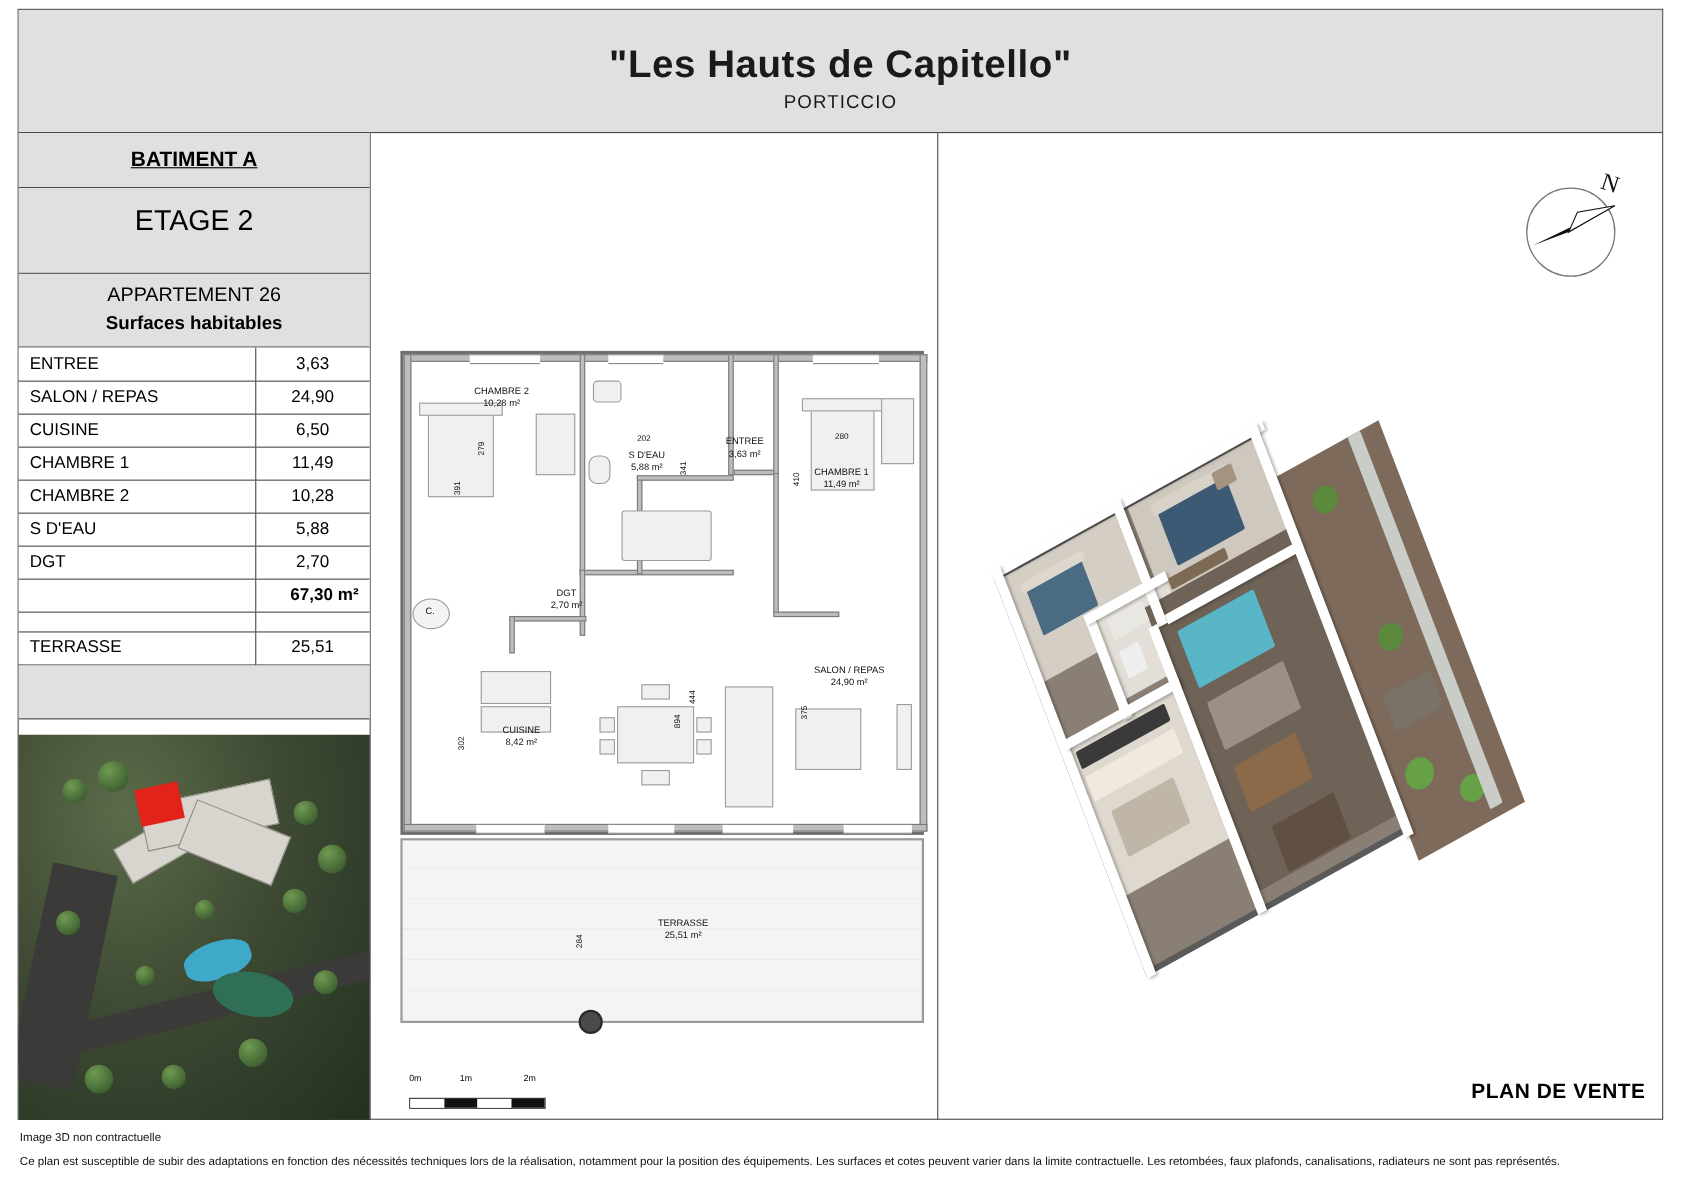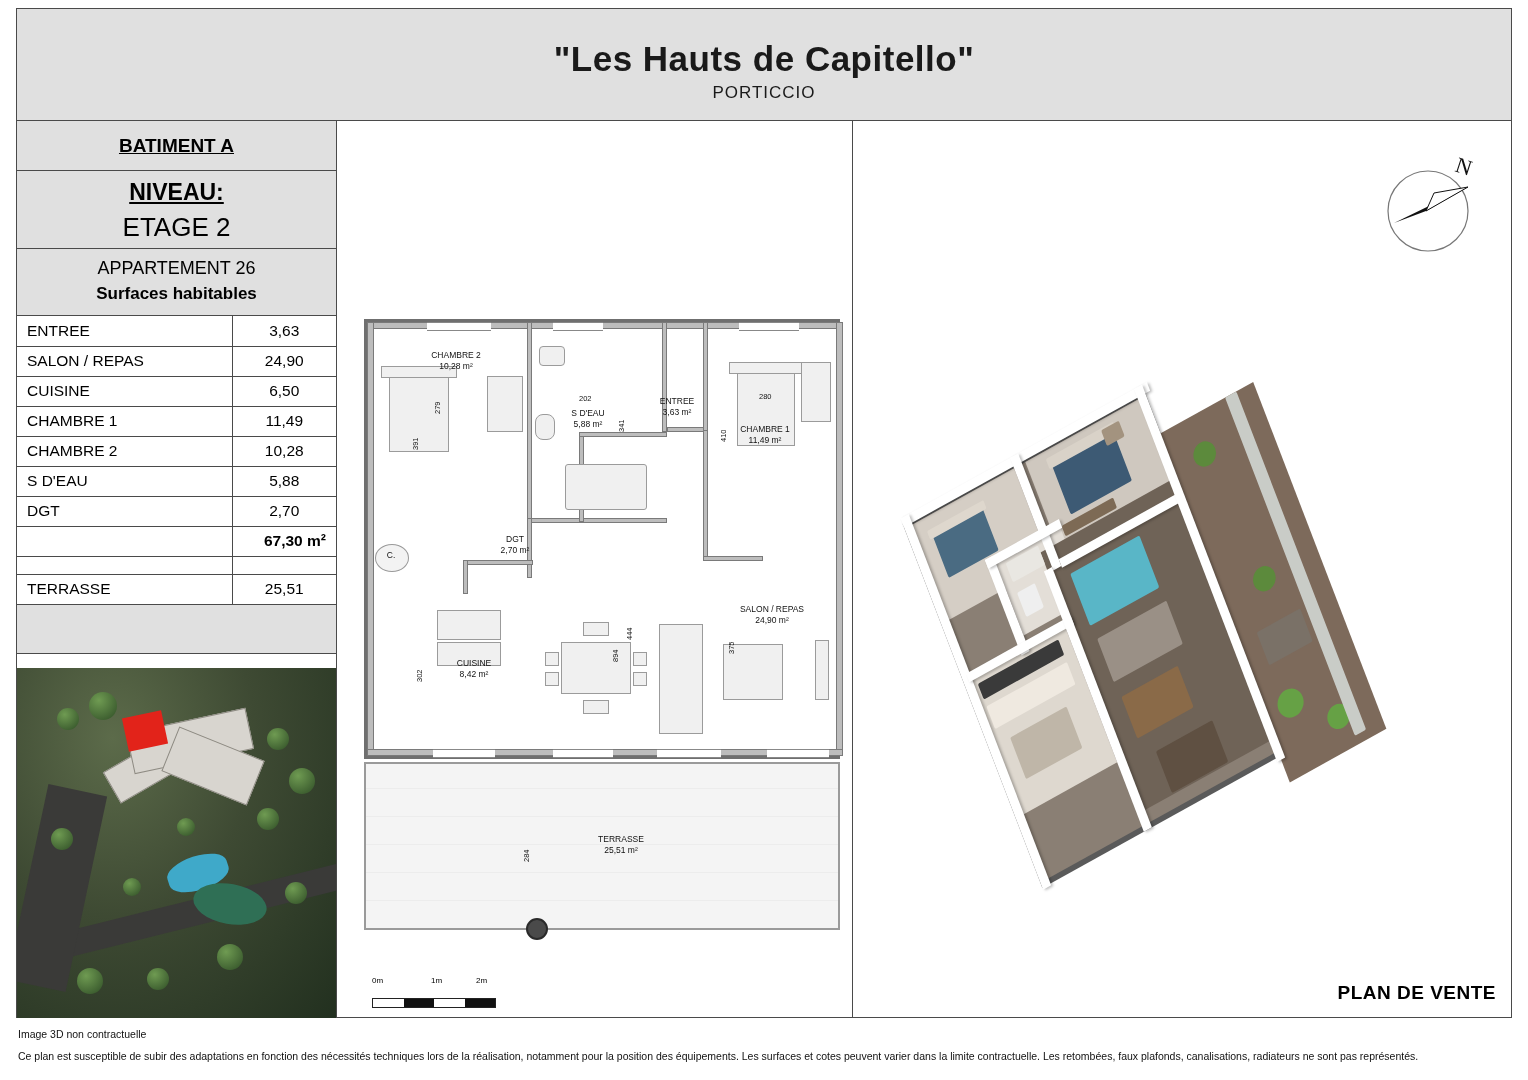--- a/index.html
+++ b/index.html
@@ -276,21 +276,20 @@
 <div class="sheet">
 
   <div class="title-band">
     <div class="proj-title">"Les Hauts de Capitello"</div>
     <div class="proj-sub">PORTICCIO</div>
   </div>
 
   <div class="left-col">
     <div class="blk blk-bat">BATIMENT A</div>
     <div class="blk blk-niv">
-      <div class="l1">NIVEAU:</div>
       <div class="l2">ETAGE 2</div>
     </div>
     <div class="blk blk-appt">
       <div class="l1">APPARTEMENT 26</div>
       <div class="l2">Surfaces habitables</div>
     </div>
 
     <table class="surfaces">
       <tbody>
           <tr>
@@ -465,21 +464,21 @@
       <div class="room-lbl" style="left:200px; top:70px; width:110px;">
         <span>TERRASSE</span><br><span>25,51 m²</span>
       </div>
       <div class="dim v" style="left:156px; top:98px;">284</div>
       <div style="position:absolute; left:160px; bottom:-12px; width:18px; height:18px; border-radius:50%; background:#4a4a4a; border:2px solid #2a2a2a;"></div>
     </div>
 
     <div class="scalebar">
       <div class="scale-ticks">
         <span style="left:0;">0m</span>
-        <span style="left:59px;">1m</span>
+        <span style="left:46px;">1m</span>
         <span style="left:104px;">2m</span>
       </div>
       <div class="bar">
         <div class="w"></div>
           <div class="b"></div>
           <div class="w"></div>
           <div class="b"></div>
       </div>
     </div>
   </div>

